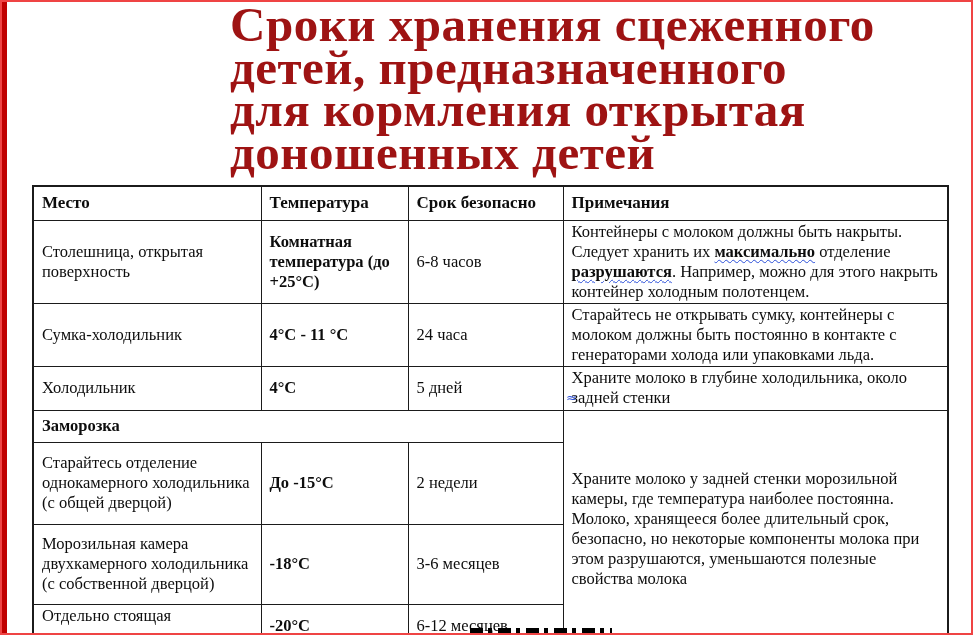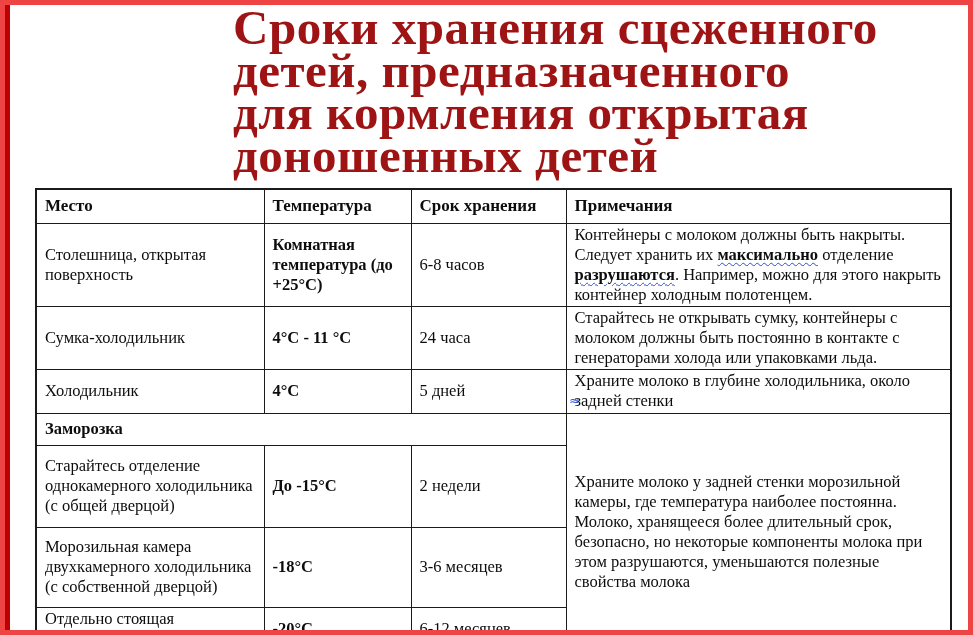--- a/index.html
+++ b/index.html
@@ -2,21 +2,21 @@
 <html><head>
 <meta charset="utf-8">
 <style>
   html,body { margin:0; padding:0; background:#ffffff; }
   .page {
     position:relative;
     width:973px; height:635px;
     background:#ffffff;
     overflow:hidden;
     font-family:"Liberation Serif", serif;
-    border:5px solid #ef4444;
+    border:2px solid #ef4444;
     box-sizing:border-box;
   }
   .red-stripe {
     position:absolute; left:0; top:0;
     width:5px; height:635px;
     background:#c00000;
   }
   .title {
     position:absolute; left:228px; top:2px;
     color:#9e1313;
@@ -95,21 +95,21 @@
       <col style="width:228px">
       <col style="width:147px">
       <col style="width:155px">
       <col style="width:385px">
     </colgroup>
 
     <tbody>
         <tr style="height:34px">
       <th class="c-place">Место</th>
       <th class="c-temp">Температура</th>
-      <th class="c-dur">Срок хранения</th>
+      <th class="c-dur">Срок безопасно</th>
       <th class="c-note">Примечания</th>
     </tr>
 
     <tr style="height:78px">
       <td class="c-place">Столешница, открытая поверхность</td>
       <td class="c-temp">Комнатная температура (до +25°C)</td>
       <td class="c-dur">6-8 часов</td>
       <td class="c-note c-note-tight"><span>Контейнеры с молоком должны быть накрыты. Следует хранить их </span><span class="squiggle">максимально</span><span> отделение </span><span class="squiggle">разрушаются</span><span>. Например, можно для этого накрыть контейнер холодным полотенцем.</span></td>
     </tr>
 

